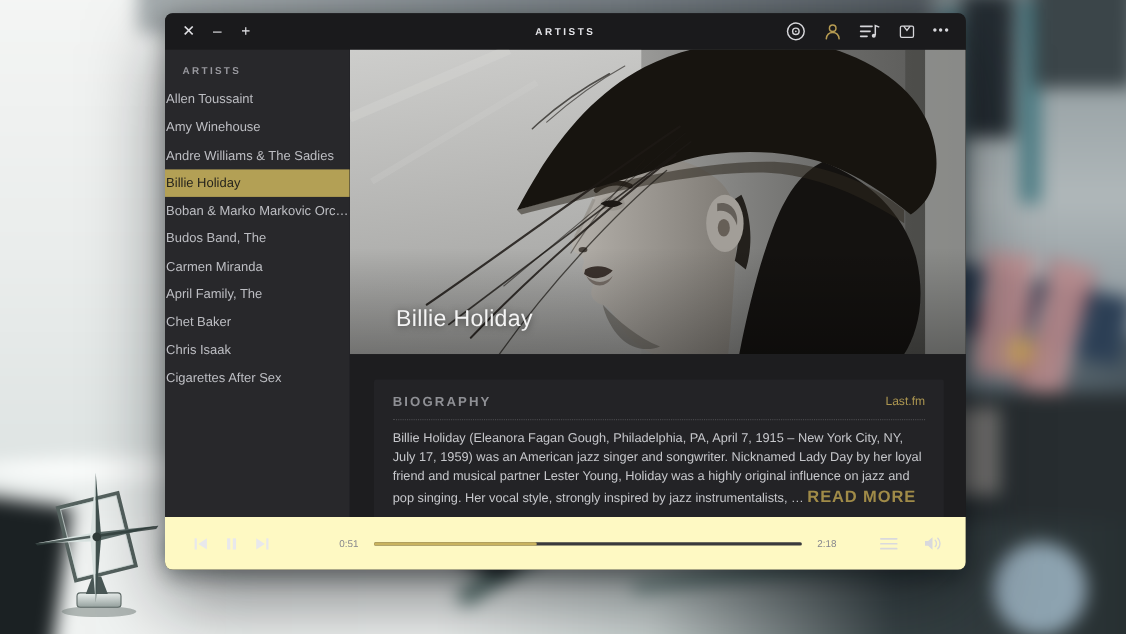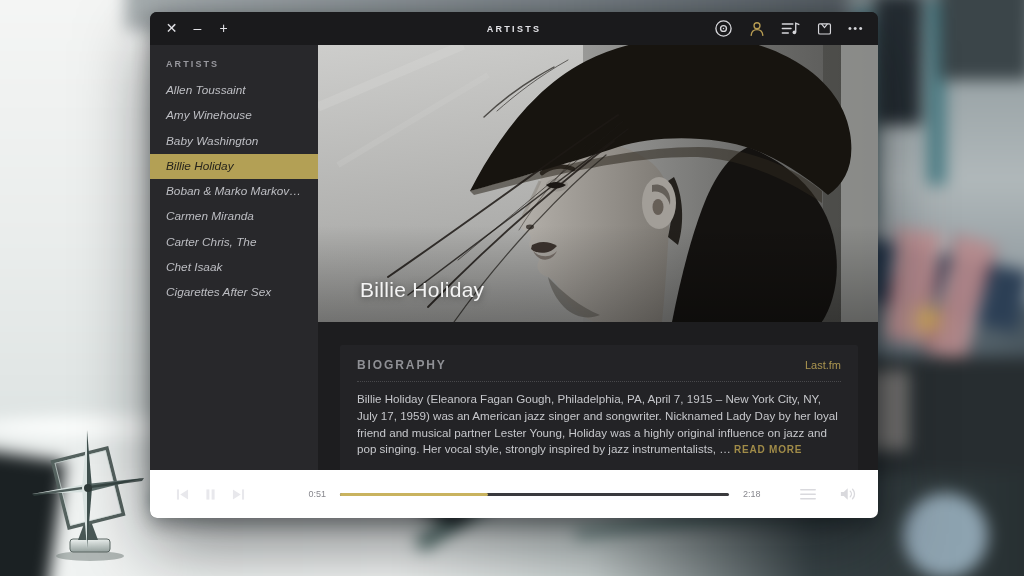--- a/index.html
+++ b/index.html
@@ -47,37 +47,37 @@
   .win-btn{width:15px;text-align:center;font-size:14px;font-weight:400;color:#e2e2e6;cursor:pointer;line-height:33px;}
   .tb-title{position:absolute;left:0;right:0;text-align:center;font-size:9px;font-weight:bold;letter-spacing:2.3px;color:#e4e4e8;}
   .tb-icons{margin-left:auto;display:flex;gap:15px;align-items:center;z-index:2;color:#d6d6da;}
   .tb-icon{display:flex;align-items:center;cursor:pointer;color:#d6d6da;}
   .tb-icon.gold{color:#b79c52;}
   .tb-more{font-size:11px;letter-spacing:1.5px;color:#d6d6da;cursor:pointer;line-height:33px;}
 
   .body-row{flex:1;display:flex;min-height:0;}
   .sidebar{flex:0 0 168px;background:#28282b;overflow:hidden;padding-top:6px;}
   .sb-header{padding:8px 16px 9px;font-size:9px;font-weight:bold;letter-spacing:2.1px;color:#98989e;}
-  .sb-item{height:25.3px;line-height:25.3px;padding:0 16px;font-size:11.8px;color:#bdbec3;
-    white-space:nowrap;overflow:hidden;text-overflow:ellipsis;cursor:pointer;font-style:italic;}
+  .sb-item{height:25.3px;line-height:25.3px;padding:0 1px;font-size:11.8px;color:#bdbec3;
+    white-space:nowrap;overflow:hidden;text-overflow:ellipsis;cursor:pointer;}
   .sb-item.selected{background:#b3a055;color:#26241c;}
 
   .main{flex:1;display:flex;flex-direction:column;background:#1d1d1f;min-width:0;}
   .hero{flex:0 0 277px;position:relative;overflow:hidden;}
   .hero svg{position:absolute;inset:0;display:block;}
   .hero-name{position:absolute;left:42px;bottom:20px;font-size:21px;font-weight:400;color:#f4f4f4;
     letter-spacing:.3px;text-shadow:0 1px 7px rgba(0,0,0,.5);}
   .bio-card{margin:23px 20px 0 22px;background:#232326;border-radius:2px;padding:13px 17px 14px;}
   .bio-head{display:flex;justify-content:space-between;align-items:center;padding-bottom:9px;border-bottom:1px dotted #48484b;}
   .bio-title{font-size:12px;font-weight:bold;letter-spacing:1.9px;color:#8f9095;}
   .bio-source{font-size:11px;color:#ab9550;cursor:pointer;margin-left:28px;}
   .bio-text{margin-top:9px;font-size:11.6px;line-height:1.45;color:#c6c7cb;}
-  .read-more{color:#a08b48;font-weight:bold;font-size:10px;letter-spacing:.8px;cursor:pointer;}
-
-  .player{flex:0 0 48px;background:#ffffff;display:flex;align-items:center;padding:0 18px;}
+  .read-more{color:#a08b48;font-weight:bold;font-size:15px;letter-spacing:.8px;cursor:pointer;}
+
+  .player{flex:0 0 48px;background:#fef9c3;display:flex;align-items:center;padding:0 18px;}
   .pc-btn{width:28px;display:flex;align-items:center;justify-content:center;color:#e8e8ec;cursor:pointer;}
   .time{font-size:9px;color:#87878d;flex:0 0 auto;}
   .time-elapsed{margin-left:42px;width:32px;text-align:right;}
   .progress{flex:1;margin:0 14px;height:3px;background:#3a3a3d;border-radius:2px;position:relative;cursor:pointer;}
   .progress-fill{position:absolute;left:0;top:0;bottom:0;background:#c9b35f;border-radius:2px;}
   .time-total{width:30px;}
   .queue-btn{margin-left:26px;color:#d9d9dd;cursor:pointer;display:flex;}
   .volume-btn{margin-left:22px;margin-right:2px;color:#d9d9dd;cursor:pointer;display:flex;}
 </style>
 </head>
@@ -175,26 +175,28 @@
       <span class="tb-more">•••</span>
     </div>
   </div>
 
   <div class="body-row">
 
     <div class="sidebar">
       <div class="sb-header">ARTISTS</div>
       <div class="sb-item">Allen Toussaint</div>
       <div class="sb-item">Amy Winehouse</div>
-      <div class="sb-item">Baby Washington</div>
+      <div class="sb-item">Andre Williams &amp; The Sadies</div>
       <div class="sb-item selected">Billie Holiday</div>
       <div class="sb-item">Boban &amp; Marko Markovic Orch...</div>
+      <div class="sb-item">Budos Band, The</div>
       <div class="sb-item">Carmen Miranda</div>
-      <div class="sb-item">Carter Chris, The</div>
-      <div class="sb-item">Chet Isaak</div>
+      <div class="sb-item">April Family, The</div>
+      <div class="sb-item">Chet Baker</div>
+      <div class="sb-item">Chris Isaak</div>
       <div class="sb-item">Cigarettes After Sex</div>
     </div>
 
     <div class="main">
 
       <div class="hero">
         <svg viewBox="0 0 560 277" width="100%" height="277" preserveAspectRatio="xMidYMid slice">
           <defs>
             <linearGradient id="bgGrad" x1="0" y1="0" x2="1" y2="0">
               <stop offset="0" stop-color="#c3c4c2"></stop>

